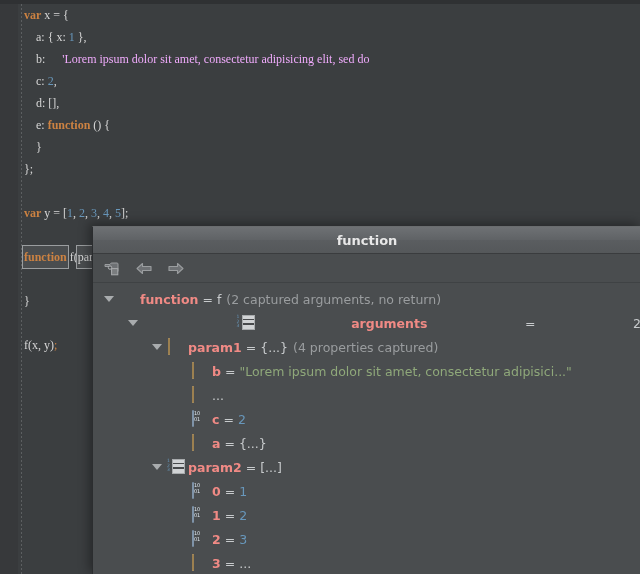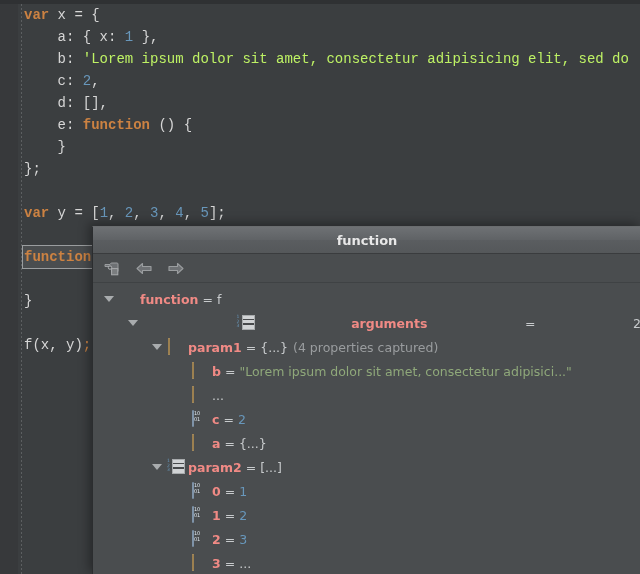--- a/index.html
+++ b/index.html
@@ -50,30 +50,30 @@
     background: repeating-linear-gradient(
       to bottom,
       #5c5f61 0px, #5c5f61 2px,
       rgba(0,0,0,0) 2px, rgba(0,0,0,0) 4px
     );
   }
   .code {
     position: absolute;
     left: 24px; top: 0;
     width: 616px;
-    font-family: Liberation Mono, monospace;
-    font-size: 14px;
+    font-family: Liberation Serif, serif;
+    font-size: 12px;
     line-height: 22px;
     color: #d6d6d6;
     white-space: pre;
   }
   .code .line { height: 22px; }
   .tok-kw   { color: #cc8242; font-weight: bold; }
   .tok-num  { color: #6897bb; }
-  .tok-str  { color: #bef264; }
+  .tok-str  { color: #f0abfc; margin-left: 14px; }
   .tok-pun  { color: #d6d6d6; }
   .tok-id   { color: #d6d6d6; }
   .tok-semi { color: #cc8242; }
 
   
   .hl-box {
     display: inline-block;
     background: #4a4d4f;
     outline: 1px solid #9a9d9f;
     margin: 0 -1px;
@@ -290,20 +290,21 @@
 
     <div class="tree" id="tree-area">
         <div class="row" style="padding-left: 8px;">
           <span class="arrow">
             <span class="tri"></span>
           </span>
           <span class="vicon"><span class="ic-func"></span></span>
           <span class="lbl-name">function</span>
           <span class="lbl-eq">=</span>
           <span class="lbl-val">f</span>
+          <span class="lbl-note">(2 captured arguments, no return)</span>
         </div>
         <div class="row" style="padding-left: 32px; justify-content: space-between;">
           <span class="arrow">
             <span class="tri"></span>
           </span>
           <span class="vicon"><span class="ic-arr"><span class="digits">1<br>2<br>3</span><span class="grid"></span></span></span>
           <span class="lbl-name">arguments</span>
           <span class="lbl-eq">=</span>
           <span class="lbl-val">2</span>
         </div>

